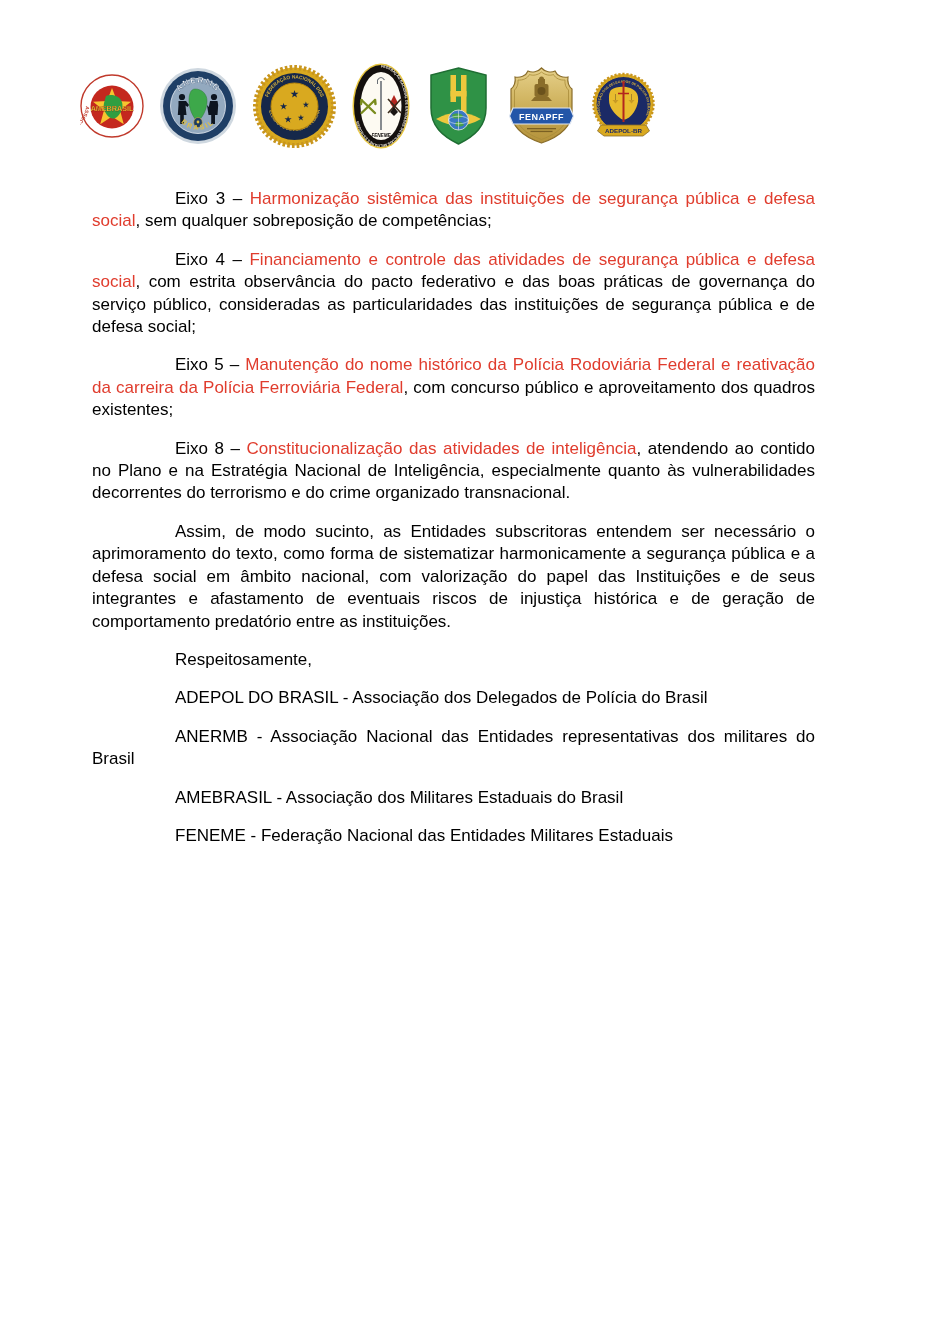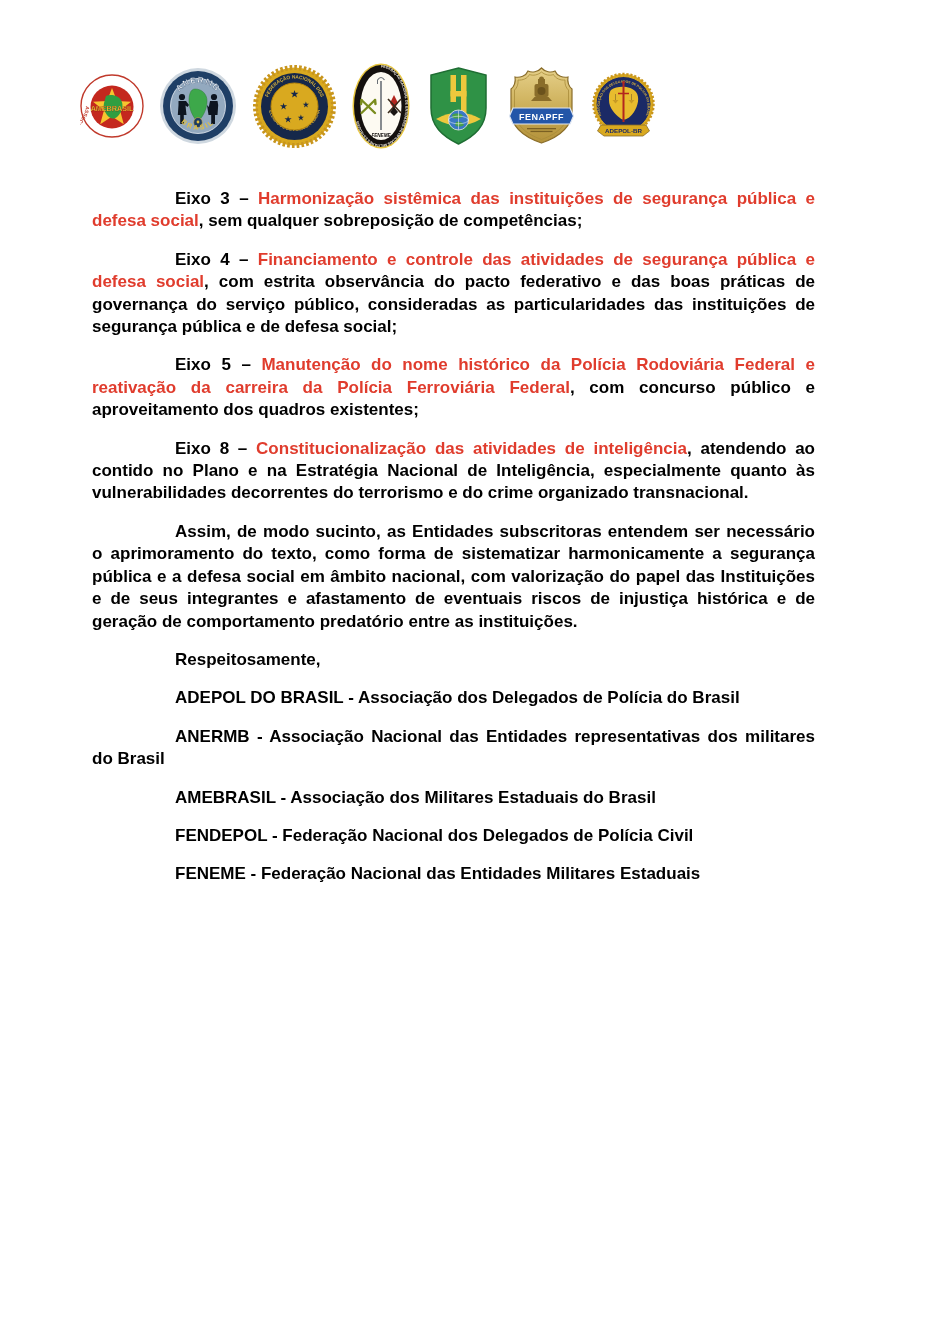--- a/index.html
+++ b/index.html
@@ -18,21 +18,21 @@
   }
   .logo-strip svg { display:block; flex:0 0 auto; }
 
   
   .doc-body {
     position:absolute; left:92px; top:188px; width:723px;
     color:var(--text_black,#000);
   }
   .para {
     margin:0 0 16px 0;
-    font-weight:bold; font-size:17px; line-height:22.4px;
+    font-weight:normal; font-size:17px; line-height:22.4px;
     text-align:justify; text-indent:83px;
   }
   .hl { color:var(--accent_red,#e03c2d); }
 </style>
 </head>
 <body>
 
 <div class="page">
 
   <header class="logo-strip">
@@ -184,17 +184,16 @@
 
     <p class="para"><span>Eixo 8 – </span><span class="hl">Constitucionalização das atividades de inteligência</span><span>, atendendo ao contido no Plano e na Estratégia Nacional de Inteligência, especialmente quanto às vulnerabilidades decorrentes do terrorismo e do crime organizado transnacional.</span></p>
 
     <p class="para">Assim, de modo sucinto, as Entidades subscritoras entendem ser necessário o aprimoramento do texto, como forma de sistematizar harmonicamente a segurança pública e a defesa social em âmbito nacional, com valorização do papel das Instituições e de seus integrantes e afastamento de eventuais riscos de injustiça histórica e de geração de comportamento predatório entre as instituições.</p>
 
     <p class="para">Respeitosamente,</p>
 
     <p class="para">ADEPOL DO BRASIL - Associação dos Delegados de Polícia do Brasil</p>
     <p class="para">ANERMB - Associação Nacional das Entidades representativas dos militares do Brasil</p>
     <p class="para">AMEBRASIL - Associação dos Militares Estaduais do Brasil</p>
-    <p class="para">FENDEPOL - Federação Nacional dos Delegados de Polícia Civil</p>
     <p class="para">FENEME - Federação Nacional das Entidades Militares Estaduais</p>
 
   </main>
 </div>
 
 </body></html>

